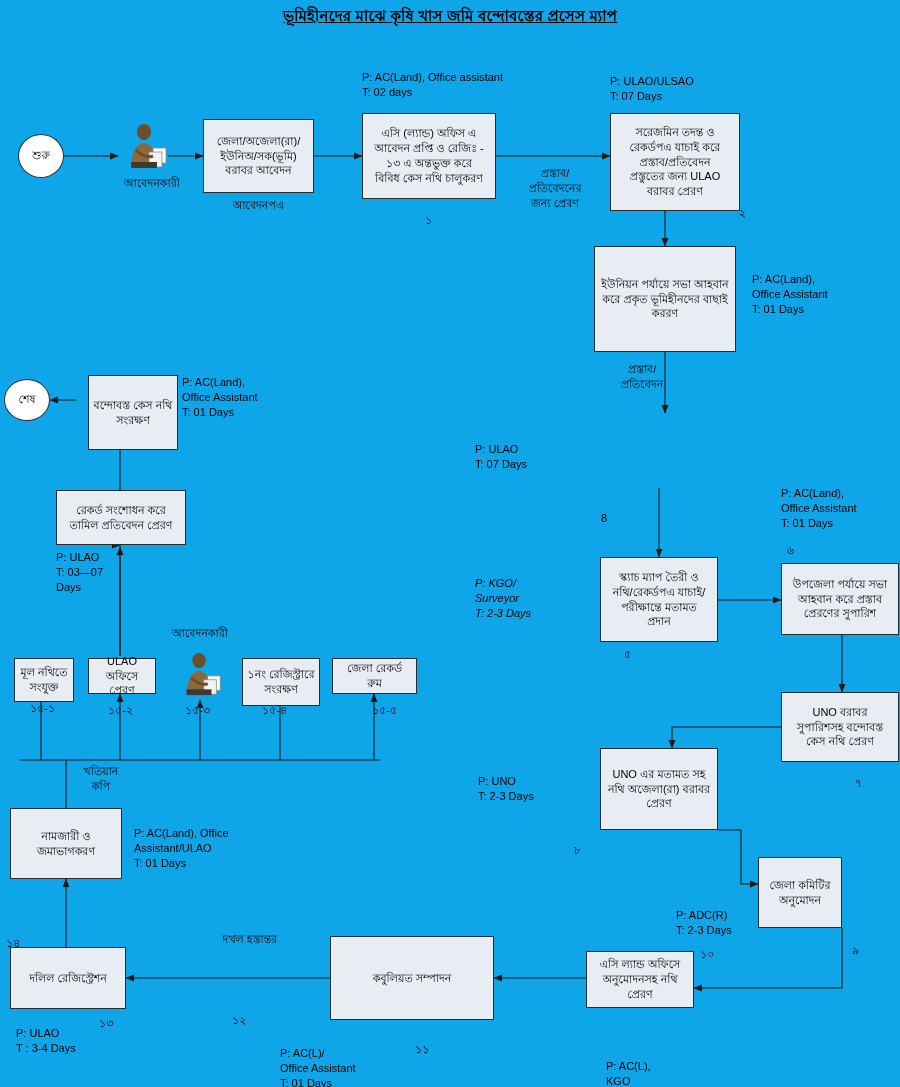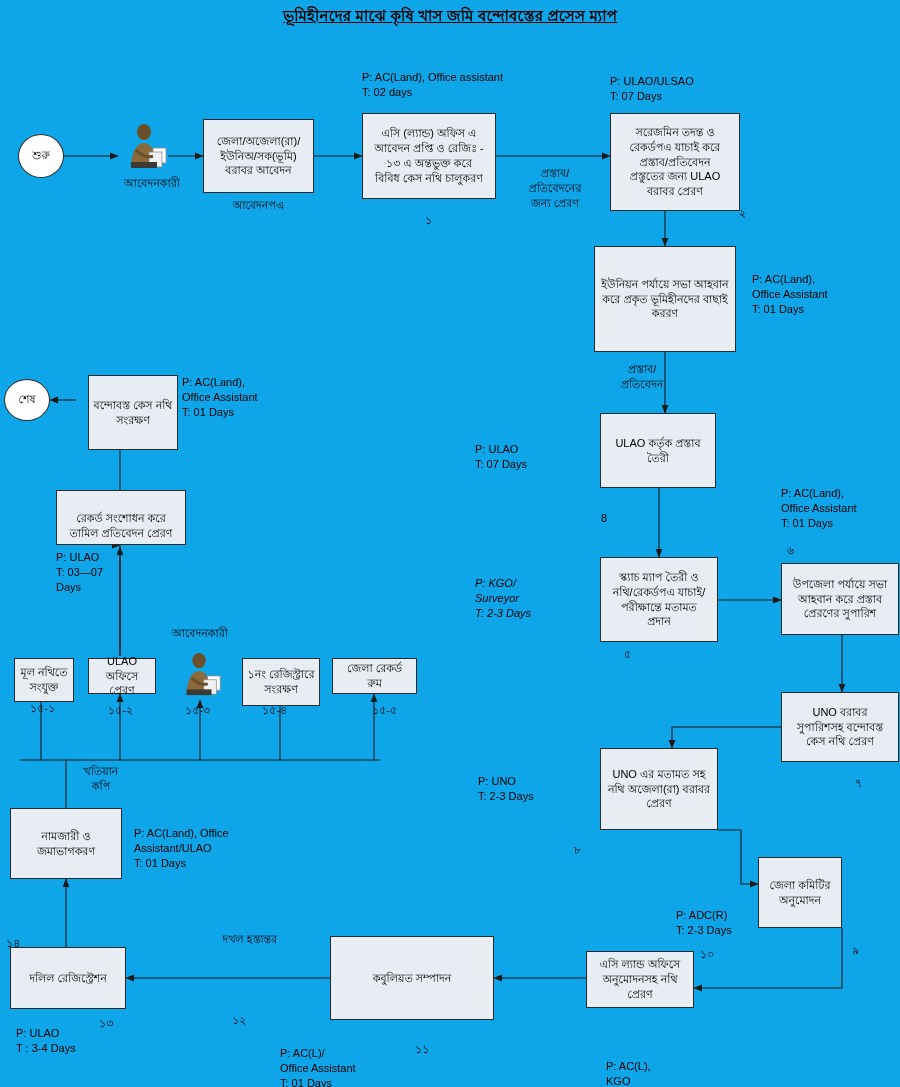--- a/index.html
+++ b/index.html
@@ -184,24 +184,20 @@
 বরাবর প্রেরণ</span>
   </div>
   <div class="num" style="left:739px; top:205px;">২</div>
 
   <div class="box" style="left:594px; top:246px; width:142px; height:106px;">
     <span style="white-space:pre-line;">ইউনিয়ন পর্যায়ে সভা আহবান
 করে প্রকৃত ভূমিহীনদের বাছাই
 কররণ</span>
   </div>
 
-  <div class="box" style="left:600px; top:413px; width:116px; height:75px;">
-    <span style="white-space:pre-line;">ULAO কর্তৃক প্রস্তাব
-তৈরী</span>
-  </div>
   <div class="num" style="left:601px; top:512px;">8</div>
 
   <div class="box" style="left:600px; top:557px; width:118px; height:85px;">
     <span style="white-space:pre-line;">স্ক্যাচ ম্যাপ তৈরী ও
 নথি/রেকর্ডপএ যাচাই/
 পরীক্ষান্তে মতামত
 প্রদান</span>
   </div>
   <div class="num" style="left:624px; top:646px;">৫</div>
 
@@ -286,21 +282,21 @@
 সংরক্ষণ</span>
   </div>
   <div class="num" style="left:262px; top:702px;">১৫-৪</div>
 
   <div class="box" style="left:332px; top:658px; width:85px; height:36px;">
     <span style="white-space:pre-line;">জেলা রেকর্ড
 রুম</span>
   </div>
   <div class="num" style="left:372px; top:702px;">১৫-৫</div>
 
-  <div class="box" style="left:56px; top:490px; width:130px; height:55px;align-items:flex-end;">
+  <div class="box" style="left:56px; top:490px; width:130px; height:55px;">
     <span style="white-space:pre-line;">রেকর্ড সংশোধন করে
 তামিল প্রতিবেদন প্রেরণ</span>
   </div>
 
   <div class="box" style="left:88px; top:375px; width:90px; height:75px;">
     <span style="white-space:pre-line;">বন্দোবস্ত কেস নথি
 সংরক্ষণ</span>
   </div>
 
   <div class="ellipse" style="left:4px; top:379px; width:46px; height:42px;">

